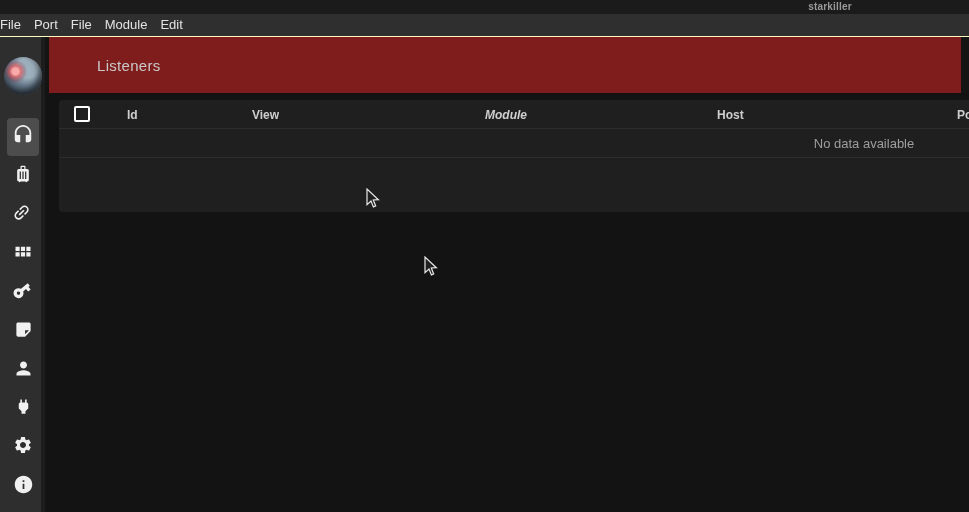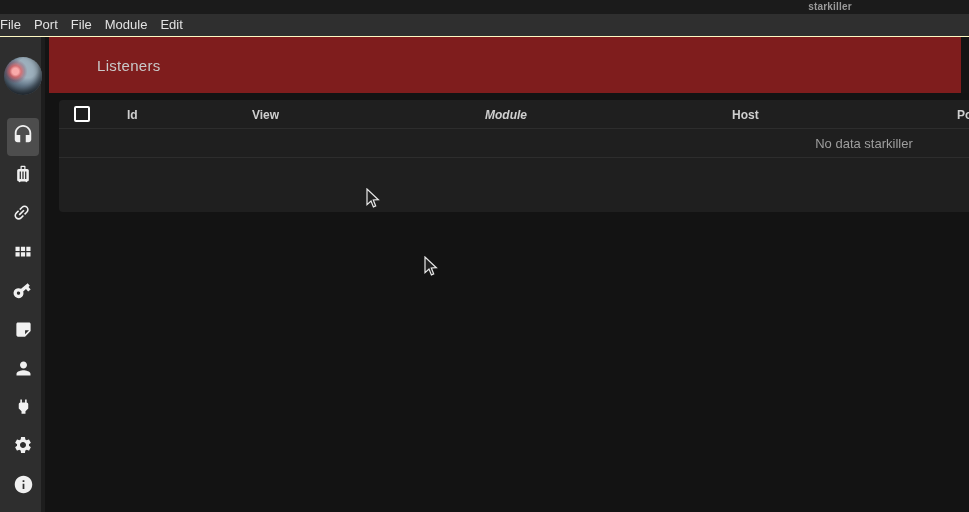--- a/index.html
+++ b/index.html
@@ -78,21 +78,21 @@
     background:#1f1f1f; border-radius:4px;
   }
   .thead-row { position:absolute; left:0; top:0; width:100%; height:28px; }
   .th {
     position:absolute; top:8px; font-size:12px; font-weight:bold;
     color:#cfcfcf; cursor:pointer; white-space:nowrap;
   }
   .th-id     { left:68px;  }
   .th-name   { left:193px; }
   .th-module { left:426px;font-style:italic; }
-  .th-host   { left:673px;text-align:right; }
+  .th-host   { left:658px;text-align:right; }
   .th-port   { left:898px; }
   .checkbox {
     position:absolute; left:15px; top:6px; width:16px; height:16px;
     border:2px solid #ffffff; border-radius:2px; background:transparent;
     cursor:pointer;
   }
   .row-divider { position:absolute; left:0; width:100%; height:1px; background:#2d2d2d; }
   .divider-1 { top:28px; }
   .divider-2 { top:57px; }
   .empty-row {
@@ -195,21 +195,21 @@
   <div class="thead-row">
     <div class="checkbox"></div>
     <span class="th th-id">Id</span>
     <span class="th th-name">View</span>
     <span class="th th-module">Module</span>
     <span class="th th-host">Host</span>
     <span class="th th-port">Port</span>
   </div>
   <div class="row-divider divider-1"></div>
   <div class="empty-row">
-    <span>No data starkiller</span>
+    <span>No data available</span>
   </div>
   <div class="row-divider divider-2"></div>
 </div>
 
 <svg class="cursor cursor-a" width="15" height="22" viewBox="0 0 15 22">
   <path d="M1,1 L1,16.6 L5,13 L7.4,18.9 L9.7,17.9 L7.3,12 L12.4,11.7 Z" fill="#202020" stroke="#e8e8e8" stroke-width="1.2"></path>
 </svg>
 <svg class="cursor cursor-b" width="15" height="22" viewBox="0 0 15 22">
   <path d="M1,1 L1,16.6 L5,13 L7.4,18.9 L9.7,17.9 L7.3,12 L12.4,11.7 Z" fill="#202020" stroke="#e8e8e8" stroke-width="1.2"></path>
 </svg>

